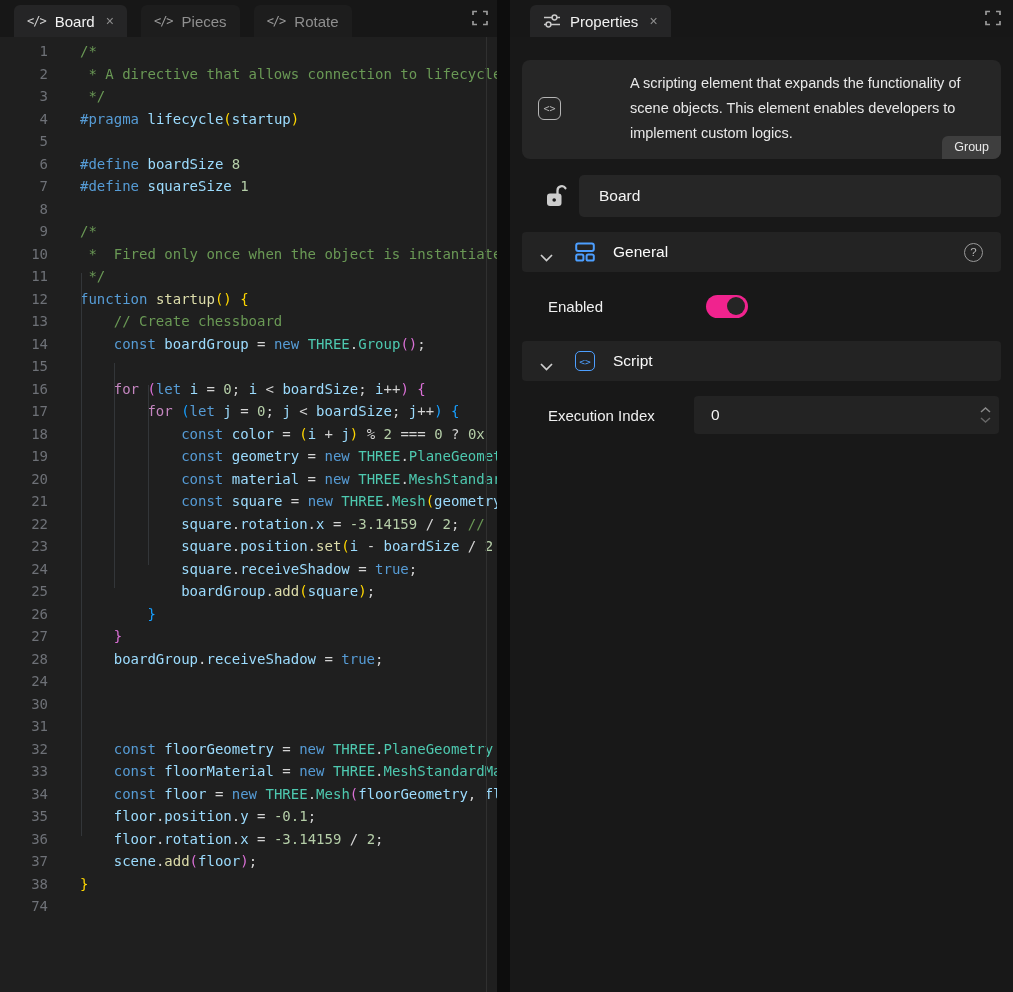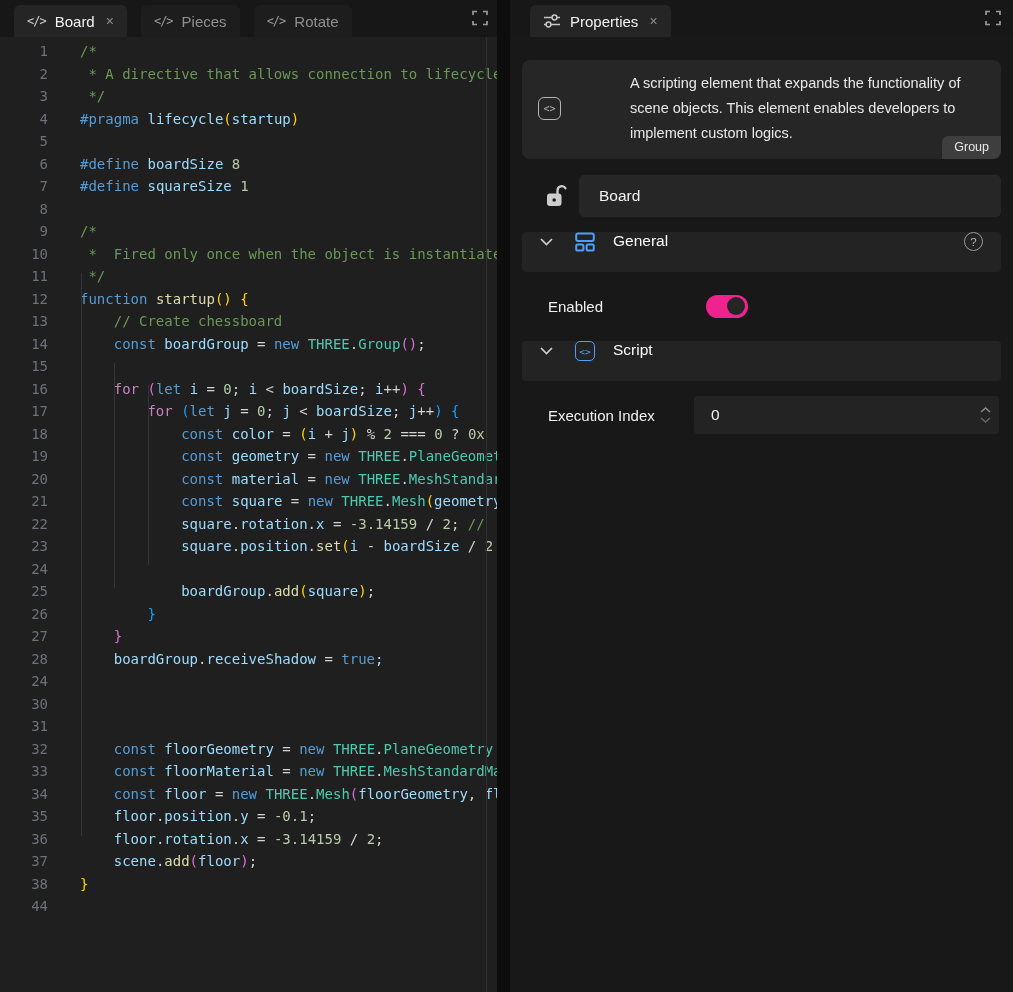--- a/index.html
+++ b/index.html
@@ -49,21 +49,21 @@
                font-family:"DejaVu Sans Mono", monospace; }
   .desc-text { font-size:14.5px; line-height:25px; color:#e8e8e8; max-width:404px;margin-left:48px; }
   .beta-badge { position:absolute; right:0; bottom:0; background:#3e3e3e; color:#e8e8e8;
                 font-size:12.5px; padding:4px 12px 5px; border-radius:6px 0 8px 0; }
   .name-row { margin-top:16px; height:42px; display:flex; align-items:center; padding-left:23px; }
   .lock-icon { flex:none; width:22px; height:24px; }
   .name-input { flex:1; margin-left:12px; height:42px; background:#262626; border:none; outline:none;
                 border-radius:5px; color:#f2f2f2; font-size:15.5px; padding:0 20px;
                 font-family:"Liberation Sans", sans-serif; }
   .section-bar { margin-top:15px; height:40px; background:#232323; border-radius:4px;
-                 display:flex; align-items:flex-start; padding:0 18px; }
+                 display:flex; align-items:center; padding:0 18px; }
   .chev { width:13px; height:8px; flex:none; }
   .sec-icon { margin-left:22px; flex:none; display:flex; align-items:center; justify-content:center; }
   .script-badge-icon { width:20px; height:20px; border:1.6px solid #4d9fff; border-radius:5px;
                        color:#4d9fff; font-size:9.5px; display:flex; align-items:center; justify-content:center;
                        font-family:"DejaVu Sans Mono", monospace; }
   .sec-title { margin-left:18px; font-size:15.5px; color:#fafafa; }
   .help-icon { margin-left:auto; width:19px; height:19px; border:1.4px solid #9a9a9a; border-radius:50%;
                color:#b5b5b5; font-size:11.5px; display:flex; align-items:center; justify-content:center; }
   .field-row { margin-top:14px; height:40px; display:flex; align-items:center; padding-left:26px; }
   .field-label { flex:none; width:146px; font-size:15px; color:#f0f0f0; }
@@ -123,36 +123,36 @@
         <div class="code-line"><span class="ln">14</span><span class="code"><span class="tk-o">    </span><span class="tk-k">const</span><span class="tk-o"> </span><span class="tk-v">boardGroup</span><span class="tk-o"> = </span><span class="tk-k">new</span><span class="tk-o"> </span><span class="tk-t">THREE</span><span class="tk-o">.</span><span class="tk-t">Group</span><span class="tk-p2">()</span><span class="tk-o">;</span></span></div>
         <div class="code-line"><span class="ln">15</span><span class="code"></span></div>
         <div class="code-line"><span class="ln">16</span><span class="code"><span class="tk-o">    </span><span class="tk-ctl">for</span><span class="tk-o"> </span><span class="tk-p2">(</span><span class="tk-k">let</span><span class="tk-o"> </span><span class="tk-v">i</span><span class="tk-o"> = </span><span class="tk-n">0</span><span class="tk-o">; </span><span class="tk-v">i</span><span class="tk-o"> &lt; </span><span class="tk-v">boardSize</span><span class="tk-o">; </span><span class="tk-v">i</span><span class="tk-o">++</span><span class="tk-p2">)</span><span class="tk-o"> </span><span class="tk-p2">{</span></span></div>
         <div class="code-line"><span class="ln">17</span><span class="code"><span class="tk-o">        </span><span class="tk-ctl">for</span><span class="tk-o"> </span><span class="tk-p3">(</span><span class="tk-k">let</span><span class="tk-o"> </span><span class="tk-v">j</span><span class="tk-o"> = </span><span class="tk-n">0</span><span class="tk-o">; </span><span class="tk-v">j</span><span class="tk-o"> &lt; </span><span class="tk-v">boardSize</span><span class="tk-o">; </span><span class="tk-v">j</span><span class="tk-o">++</span><span class="tk-p3">)</span><span class="tk-o"> </span><span class="tk-p3">{</span></span></div>
         <div class="code-line"><span class="ln">18</span><span class="code"><span class="tk-o">            </span><span class="tk-k">const</span><span class="tk-o"> </span><span class="tk-v">color</span><span class="tk-o"> = </span><span class="tk-p1">(</span><span class="tk-v">i</span><span class="tk-o"> + </span><span class="tk-v">j</span><span class="tk-p1">)</span><span class="tk-o"> % </span><span class="tk-n">2</span><span class="tk-o"> === </span><span class="tk-n">0</span><span class="tk-o"> ? </span><span class="tk-n">0x</span></span></div>
         <div class="code-line"><span class="ln">19</span><span class="code"><span class="tk-o">            </span><span class="tk-k">const</span><span class="tk-o"> </span><span class="tk-v">geometry</span><span class="tk-o"> = </span><span class="tk-k">new</span><span class="tk-o"> </span><span class="tk-t">THREE</span><span class="tk-o">.</span><span class="tk-t">PlaneGeometry</span></span></div>
         <div class="code-line"><span class="ln">20</span><span class="code"><span class="tk-o">            </span><span class="tk-k">const</span><span class="tk-o"> </span><span class="tk-v">material</span><span class="tk-o"> = </span><span class="tk-k">new</span><span class="tk-o"> </span><span class="tk-t">THREE</span><span class="tk-o">.</span><span class="tk-t">MeshStandardMaterial</span></span></div>
         <div class="code-line"><span class="ln">21</span><span class="code"><span class="tk-o">            </span><span class="tk-k">const</span><span class="tk-o"> </span><span class="tk-v">square</span><span class="tk-o"> = </span><span class="tk-k">new</span><span class="tk-o"> </span><span class="tk-t">THREE</span><span class="tk-o">.</span><span class="tk-t">Mesh</span><span class="tk-p1">(</span><span class="tk-v">geometry</span></span></div>
         <div class="code-line"><span class="ln">22</span><span class="code"><span class="tk-o">            </span><span class="tk-v">square</span><span class="tk-o">.</span><span class="tk-v">rotation</span><span class="tk-o">.</span><span class="tk-v">x</span><span class="tk-o"> = </span><span class="tk-n">-3.14159</span><span class="tk-o"> / </span><span class="tk-n">2</span><span class="tk-o">; </span><span class="tk-c">// </span></span></div>
         <div class="code-line"><span class="ln">23</span><span class="code"><span class="tk-o">            </span><span class="tk-v">square</span><span class="tk-o">.</span><span class="tk-v">position</span><span class="tk-o">.</span><span class="tk-m">set</span><span class="tk-p1">(</span><span class="tk-v">i</span><span class="tk-o"> - </span><span class="tk-v">boardSize</span><span class="tk-o"> / </span><span class="tk-n">2</span></span></div>
-        <div class="code-line"><span class="ln">24</span></div>
+        <div class="code-line"><span class="ln">24</span><span class="code"><span class="tk-o">            </span><span class="tk-v">square</span><span class="tk-o">.</span><span class="tk-v">receiveShadow</span><span class="tk-o"> = </span><span class="tk-k">true</span><span class="tk-o">;</span></span></div>
         <div class="code-line"><span class="ln">25</span><span class="code"><span class="tk-o">            </span><span class="tk-v">boardGroup</span><span class="tk-o">.</span><span class="tk-m">add</span><span class="tk-p1">(</span><span class="tk-v">square</span><span class="tk-p1">)</span><span class="tk-o">;</span></span></div>
         <div class="code-line"><span class="ln">26</span><span class="code"><span class="tk-o">        </span><span class="tk-p3">}</span></span></div>
         <div class="code-line"><span class="ln">27</span><span class="code"><span class="tk-o">    </span><span class="tk-p2">}</span></span></div>
         <div class="code-line"><span class="ln">28</span><span class="code"><span class="tk-o">    </span><span class="tk-v">boardGroup</span><span class="tk-o">.</span><span class="tk-v">receiveShadow</span><span class="tk-o"> = </span><span class="tk-k">true</span><span class="tk-o">;</span></span></div>
         <div class="code-line"><span class="ln">24</span></div>
         <div class="code-line"><span class="ln">30</span><span class="code"></span></div>
         <div class="code-line"><span class="ln">31</span></div>
         <div class="code-line"><span class="ln">32</span><span class="code"><span class="tk-o">    </span><span class="tk-k">const</span><span class="tk-o"> </span><span class="tk-v">floorGeometry</span><span class="tk-o"> = </span><span class="tk-k">new</span><span class="tk-o"> </span><span class="tk-t">THREE</span><span class="tk-o">.</span><span class="tk-t">PlaneGeometry</span></span></div>
         <div class="code-line"><span class="ln">33</span><span class="code"><span class="tk-o">    </span><span class="tk-k">const</span><span class="tk-o"> </span><span class="tk-v">floorMaterial</span><span class="tk-o"> = </span><span class="tk-k">new</span><span class="tk-o"> </span><span class="tk-t">THREE</span><span class="tk-o">.</span><span class="tk-t">MeshStandardMaterial</span></span></div>
         <div class="code-line"><span class="ln">34</span><span class="code"><span class="tk-o">    </span><span class="tk-k">const</span><span class="tk-o"> </span><span class="tk-v">floor</span><span class="tk-o"> = </span><span class="tk-k">new</span><span class="tk-o"> </span><span class="tk-t">THREE</span><span class="tk-o">.</span><span class="tk-t">Mesh</span><span class="tk-p2">(</span><span class="tk-v">floorGeometry</span><span class="tk-o">, </span><span class="tk-v">floorMaterial</span></span></div>
         <div class="code-line"><span class="ln">35</span><span class="code"><span class="tk-o">    </span><span class="tk-v">floor</span><span class="tk-o">.</span><span class="tk-v">position</span><span class="tk-o">.</span><span class="tk-v">y</span><span class="tk-o"> = </span><span class="tk-n">-0.1</span><span class="tk-o">;</span></span></div>
         <div class="code-line"><span class="ln">36</span><span class="code"><span class="tk-o">    </span><span class="tk-v">floor</span><span class="tk-o">.</span><span class="tk-v">rotation</span><span class="tk-o">.</span><span class="tk-v">x</span><span class="tk-o"> = </span><span class="tk-n">-3.14159</span><span class="tk-o"> / </span><span class="tk-n">2</span><span class="tk-o">;</span></span></div>
         <div class="code-line"><span class="ln">37</span><span class="code"><span class="tk-o">    </span><span class="tk-v">scene</span><span class="tk-o">.</span><span class="tk-m">add</span><span class="tk-p2">(</span><span class="tk-v">floor</span><span class="tk-p2">)</span><span class="tk-o">;</span></span></div>
         <div class="code-line"><span class="ln">38</span><span class="code"><span class="tk-p1">}</span></span></div>
-        <div class="code-line"><span class="ln">44</span><span class="code"></span></div>
+        <div class="code-line"><span class="ln">74</span><span class="code"></span></div>
       </div>
   </div>
   <div class="indent-guide guide-0"></div>
   <div class="indent-guide guide-1"></div>
   <div class="indent-guide guide-2"></div>
   <div class="scroll-track"></div>
 
   <div class="panel-gap"></div>
 
   <div class="tabbar tabbar-right">

